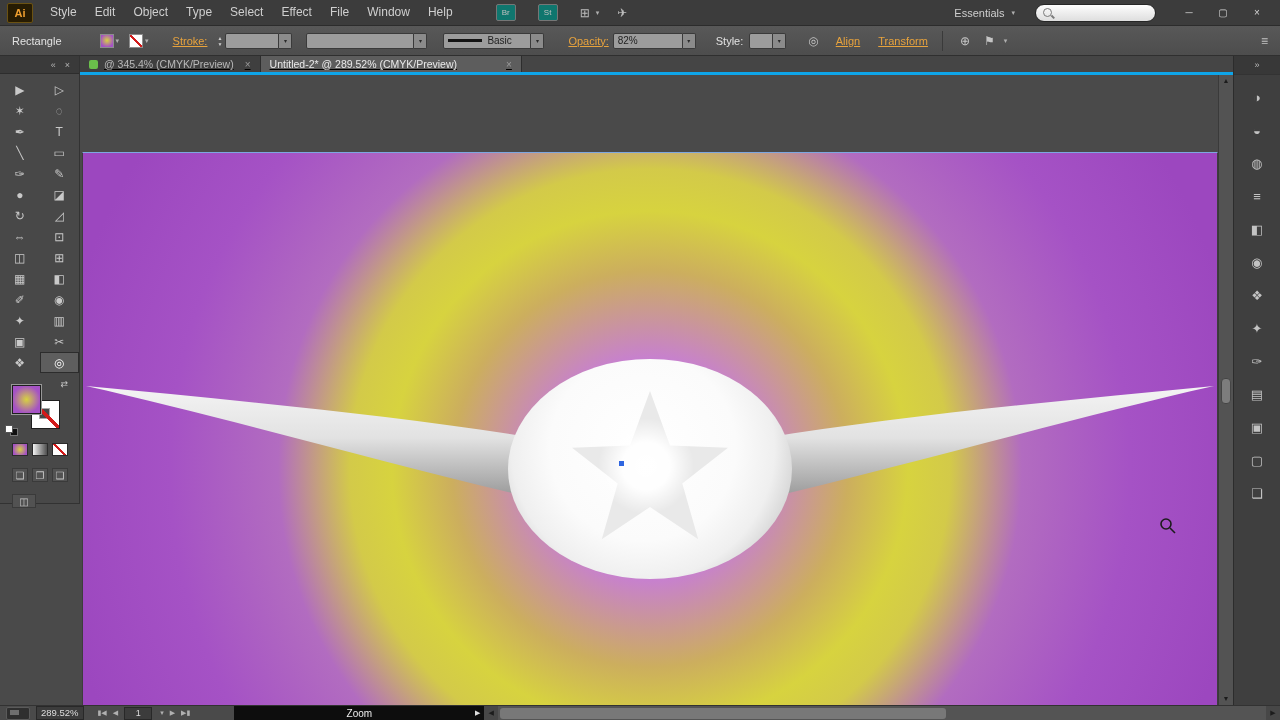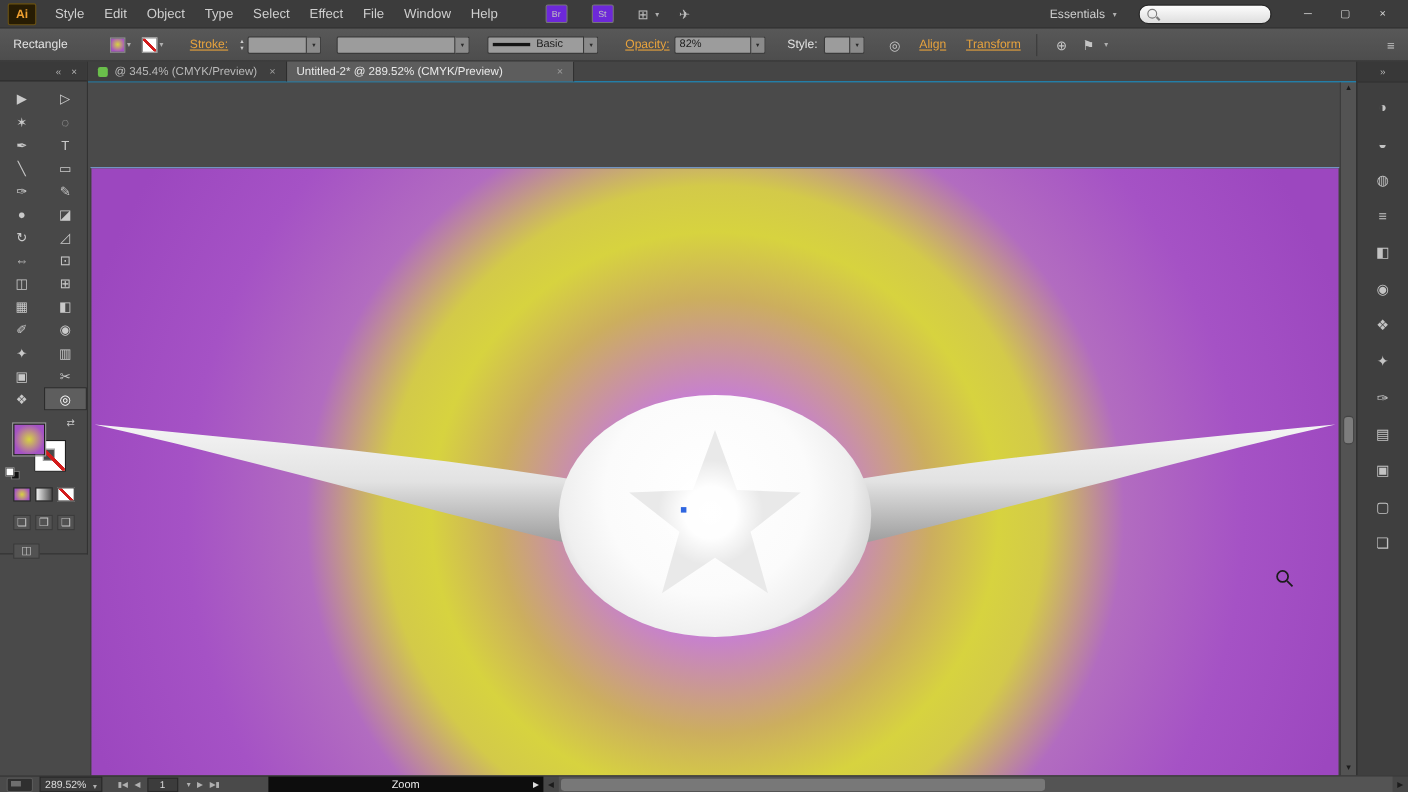--- a/index.html
+++ b/index.html
@@ -8,21 +8,21 @@
 
   
   .menubar{position:absolute;left:0;top:0;width:100%;height:26px;background:#3c3c3c;
            border-bottom:1px solid #2c2c2c;display:flex;align-items:center;color:#cfcfcf;
            font-size:12px;box-sizing:border-box;}
   .logo{width:24px;height:18px;margin:0 8px 0 7px;background:#271c03;color:#f0a030;font-weight:bold;
         font-size:11px;display:flex;align-items:center;justify-content:center;border:1px solid #6b5212;border-radius:2px;}
   .menus{display:flex;height:100%;}
   .menu-item{padding:0 9px;line-height:25px;cursor:default;}
   .tb-extras{display:flex;align-items:center;margin-left:34px;gap:0;}
-  .badge{width:18px;height:15px;border:1px solid #767676;border-radius:2px;background:#6d28d9;color:#c0c0c0;
+  .badge{width:18px;height:15px;border:1px solid #767676;border-radius:2px;background:#0f766e;color:#c0c0c0;
          font-size:8px;display:flex;align-items:center;justify-content:center;margin-right:22px;}
   .tb-icon{color:#bdbdbd;font-size:12px;margin-right:4px;}
   .dd{color:#b0b0b0;font-size:7px;margin-left:2px;}
   .workspace{margin-left:auto;display:flex;align-items:center;gap:5px;font-size:11px;color:#cfcfcf;}
   .searchbox{width:112px;height:16px;border-radius:9px;background:linear-gradient(#fdfdfd,#dedede);
              margin:0 16px 0 20px;display:flex;align-items:center;padding-left:7px;border:1px solid #262626;}
   .mag{width:7px;height:7px;border:1.5px solid #7a7a7a;border-radius:50%;position:relative;display:inline-block;}
   .mag::after{content:"";position:absolute;width:4px;height:1.5px;background:#7a7a7a;transform:rotate(45deg);right:-4px;bottom:-1px;}
   .winctl{display:flex;height:100%;align-items:center;margin-right:6px;}
   .winbtn{width:34px;text-align:center;font-size:10px;color:#d5d5d5;line-height:26px;}
@@ -43,21 +43,21 @@
            align-items:center;justify-content:center;font-size:6px;color:#2a2a2a;border-radius:0 2px 2px 0;box-sizing:border-box;}
   .w54{width:54px;}.w108{width:108px;margin-left:14px;}.w50{width:70px;justify-content:flex-start;}.w24{width:24px;}
   .brushfield{width:88px;margin-left:16px;gap:5px;}
   .brush-line{width:34px;height:3px;background:#141414;display:inline-block;}
   .vsep{width:1px;height:20px;background:#3a3a3a;margin:0 10px;}
   .cb-icon{color:#c5c5c5;margin:0 7px;font-size:12px;}
   .cb-end{margin-left:auto;margin-right:12px;color:#c5c5c5;font-size:12px;}
 
   
   .tabstrip{position:absolute;top:56px;left:80px;right:0;height:19px;background:#454545;
-            border-bottom:1px solid #0ea5e9;display:flex;box-sizing:border-box;}
+            border-bottom:3px solid #0ea5e9;display:flex;box-sizing:border-box;text-decoration:underline;}
   .tab{display:flex;align-items:center;gap:6px;padding:0 9px;background:#3f3f3f;border-right:1px solid #2d2d2d;
        color:#b8b8b8;font-size:10.5px;white-space:nowrap;}
   .tab.active{background:#5d5d5d;color:#e9e9e9;gap:44px;}
   .tab-doc-icon{width:9px;height:9px;background:#6abf4b;border-radius:2px;display:inline-block;}
   .tab-close{font-size:10px;color:#9a9a9a;margin-left:5px;}
 
   
   .toolbar-panel{position:absolute;left:0;top:56px;width:80px;height:448px;background:#484848;
                  border-right:1px solid #323232;border-bottom:1px solid #323232;z-index:5;box-sizing:border-box;}
   .tp-header{height:17px;background:#3a3a3a;border-bottom:1px solid #2d2d2d;display:flex;align-items:center;
@@ -103,21 +103,21 @@
   .dock-header{height:18px;display:flex;align-items:center;justify-content:center;color:#bbb;font-size:9px;
                border-bottom:1px solid #333;background:#383838;}
   .dock-icons{display:flex;flex-direction:column;align-items:center;gap:13px;padding-top:12px;}
   .dock-icon{width:20px;height:20px;display:flex;align-items:center;justify-content:center;color:#c3c3c3;font-size:13px;}
 
   
   .statusbar{position:absolute;left:0;top:705px;width:100%;height:15px;background:#4a4a4a;border-top:1px solid #323232;
              display:flex;align-items:center;font-size:9.5px;color:#cfcfcf;box-sizing:border-box;}
   .st-chip{width:22px;height:11px;background:#2f2f2f;border:1px solid #5a5a5a;margin:0 6px;border-radius:2px;position:relative;}
   .st-chip::after{content:"";position:absolute;left:3px;top:2px;width:9px;height:5px;background:#6f6f6f;}
-  .st-zoom{display:flex;align-items:flex-end;background:#3c3c3c;border:1px solid #282828;height:12px;padding:0 4px;gap:4px;color:#ddd;}
+  .st-zoom{display:flex;align-items:flex-start;background:#3c3c3c;border:1px solid #282828;height:12px;padding:0 4px;gap:4px;color:#ddd;flex-direction:column;}
   .st-nav{display:flex;align-items:center;gap:6px;margin-left:14px;color:#b0b0b0;font-size:7px;}
   .nav-field{background:#3c3c3c;border:1px solid #282828;min-width:26px;height:11px;display:flex;align-items:center;
              justify-content:center;color:#ddd;font-size:9px;}
   .st-status{margin-left:44px;width:250px;height:15px;background:#0d0d0d;color:#ececec;display:flex;align-items:center;
              justify-content:center;font-size:10px;position:relative;}
   .st-play{position:absolute;right:4px;font-size:7px;color:#ddd;}
   .h-scroll{flex:1;display:flex;align-items:center;height:15px;background:#474747;}
   .hs-arrow{width:14px;text-align:center;font-size:7px;color:#1c1c1c;}
   .hs-track{flex:1;height:100%;position:relative;background:#545454;}
   .hs-thumb{position:absolute;left:2px;top:2px;bottom:2px;width:58%;background:#787878;border-radius:3px;}

